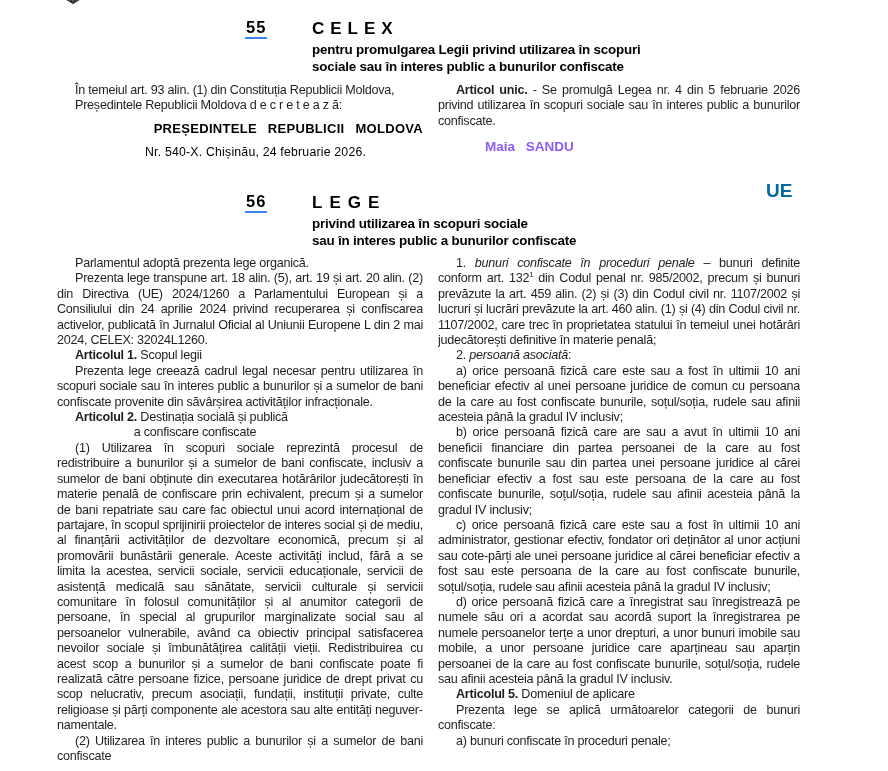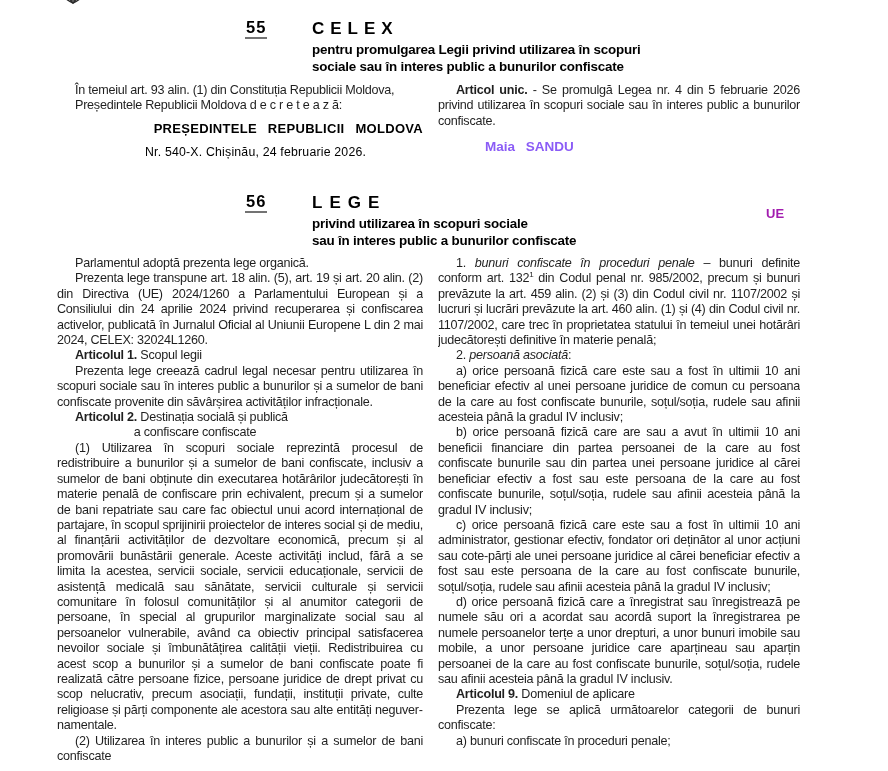--- a/index.html
+++ b/index.html
@@ -1,24 +1,24 @@
 <!DOCTYPE html>
 <html lang="ro"><head>
 <meta charset="utf-8">
 <style>
   html,body{margin:0;padding:0;}
   body{width:888px;height:771px;background:#f4f4f2;font-family:"Liberation Sans",sans-serif;}
   .page{position:relative;width:888px;height:771px;background:#ffffff;overflow:hidden;color:#1f1f1f;}
   .emblem{position:absolute;left:54px;top:-9px;width:38px;height:21px;overflow:hidden;color:#2b2b2b;}
   .item-no{position:absolute;left:245px;font-weight:700;font-size:16.5px;letter-spacing:1px;color:#000;
-           border-bottom:2px solid #737373;padding:0 1px 1px 1px;line-height:18px;}
+           border-bottom:2px solid #3b82f6;padding:0 1px 1px 1px;line-height:18px;}
   .head{position:absolute;left:312px;color:#000;}
   .head-type{font-weight:700;font-size:17px;letter-spacing:6px;line-height:19px;margin-bottom:3px;}
   .head-sub{font-weight:700;font-size:13.4px;letter-spacing:-0.2px;line-height:17px;}
-  .eu-badge{position:absolute;left:766px;top:206px;font-weight:700;font-size:13px;color:#a21caf;}
+  .eu-badge{position:absolute;left:766px;top:180px;font-weight:700;font-size:19px;color:#0369a1;}
   .col{position:absolute;}
   .lawcol{width:366px;height:515px;overflow:hidden;}
   .para{margin:0;text-align:justify;font-size:12.6px;line-height:15.4px;letter-spacing:-0.25px;color:#1f1f1f;}
   .para.indent{text-indent:18px;}
   .para.center-sub{text-align:center;text-indent:0;margin-right:90px;}
   span.b{font-weight:700;}
   span.i{font-style:italic;}
   sup{font-size:8px;line-height:0;}
   .president{font-weight:700;font-size:13px;letter-spacing:0.3px;word-spacing:7px;text-align:right;
              margin:7px 0 0 55px;color:#000;}
@@ -77,18 +77,18 @@
       <p class="para indent"><span>(1) Utilizarea în scopuri sociale reprezintă procesul de redistribuire a bunurilor și a sumelor de bani confiscate, inclusiv a sumelor de bani obținute din executarea hotărâ­rilor judecătorești în materie penală de confiscare prin echivalent, precum și a sumelor de bani repatriate sau care fac obiectul unui acord internațional de partajare, în scopul sprijinirii proiectelor de interes social și de mediu, al finanțării activităților de dezvoltare economică, precum și al promovării bunăstării generale. Aceste activități includ, fără a se limita la acestea, servicii sociale, servicii educaționale, servicii de asistență medicală sau sănătate, servicii culturale și servicii comunitare în folosul comunităților și al anumitor categorii de persoane, în special al grupurilor marginalizate social sau al persoanelor vulnerabile, având ca obiectiv principal satisfacerea nevoilor sociale și îmbunătățirea calității vieții. Redistribuirea cu acest scop a bunurilor și a sumelor de bani confiscate poate fi realizată către persoane fizice, persoane juridice de drept privat cu scop nelucrativ, precum asociații, fundații, instituții private, culte religioase și părți componente ale acestora sau alte entități neguver­namentale.</span></p>
       <p class="para indent"><span>(2) Utilizarea în interes public a bunurilor și a sumelor de bani confiscate</span></p>
     </div>
   <div class="col lawcol" style="left:438px;top:256px;width:362px">
       <p class="para indent"><span>1. </span><span class="i">bunuri confiscate în proceduri penale</span><span> – bunuri definite conform art. 132</span><sup>1</sup><span> din Codul penal nr. 985/2002, precum și bunuri prevăzute la art. 459 alin. (2) și (3) din Codul civil nr. 1107/2002 și lucruri și lucrări prevăzute la art. 460 alin. (1) și (4) din Codul civil nr. 1107/2002, care trec în proprietatea statului în temeiul unei hotărâri judecătorești definitive în materie penală;</span></p>
       <p class="para indent"><span>2. </span><span class="i">persoană asociată</span><span>:</span></p>
       <p class="para indent"><span>a) orice persoană fizică care este sau a fost în ultimii 10 ani beneficiar efectiv al unei persoane juridice de comun cu persoana de la care au fost confiscate bunurile, soțul/soția, rudele sau afinii acesteia până la gradul IV inclusiv;</span></p>
       <p class="para indent"><span>b) orice persoană fizică care are sau a avut în ultimii 10 ani beneficii financiare din partea persoanei de la care au fost confiscate bunurile sau din partea unei persoane juridice al cărei beneficiar efectiv a fost sau este persoana de la care au fost confiscate bunurile, soțul/soția, rudele sau afinii acesteia până la gradul IV inclusiv;</span></p>
       <p class="para indent"><span>c) orice persoană fizică care este sau a fost în ultimii 10 ani administrator, gestionar efectiv, fondator ori deținător al unor acțiuni sau cote-părți ale unei persoane juridice al cărei beneficiar efectiv a fost sau este persoana de la care au fost confiscate bunurile, soțul/soția, rudele sau afinii acesteia până la gradul IV inclusiv;</span></p>
       <p class="para indent"><span>d) orice persoană fizică care a înregistrat sau înregis­trează pe numele său ori a acordat sau acordă suport la înregistrarea pe numele persoanelor terțe a unor drepturi, a unor bunuri imobile sau mobile, a unor persoane juridice care aparțineau sau aparțin persoanei de la care au fost confiscate bunurile, soțul/soția, rudele sau afinii acesteia până la gradul IV inclusiv.</span></p>
-      <p class="para indent"><span class="b">Articolul 9.</span><span> Domeniul de aplicare</span></p>
+      <p class="para indent"><span class="b">Articolul 5.</span><span> Domeniul de aplicare</span></p>
       <p class="para indent"><span>Prezenta lege se aplică următoarelor categorii de bunuri confiscate:</span></p>
       <p class="para indent"><span>a) bunuri confiscate în proceduri penale;</span></p>
     </div>
 
 </div>
 
 </body></html>

